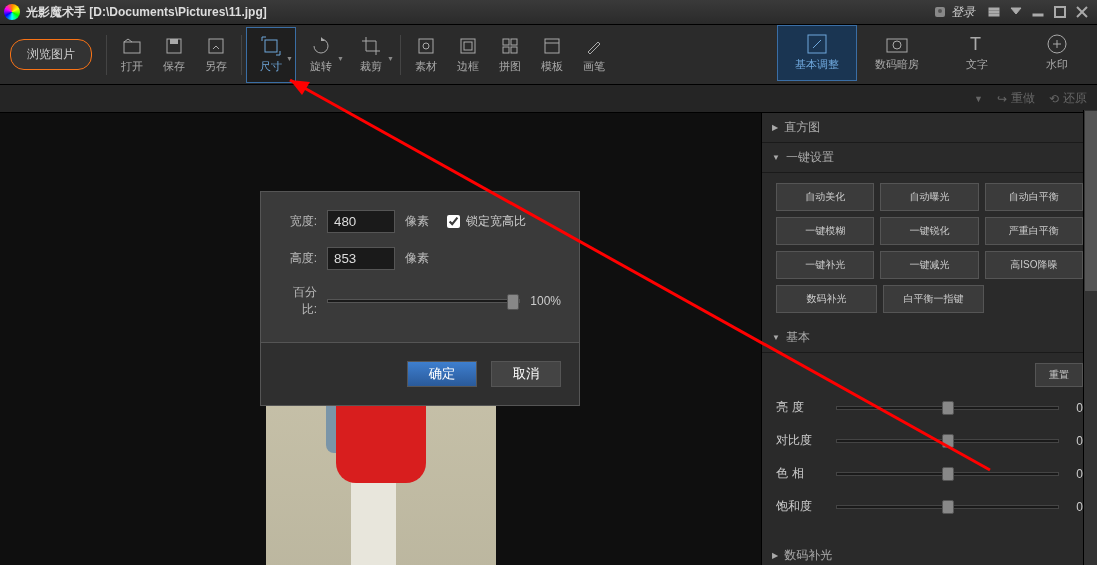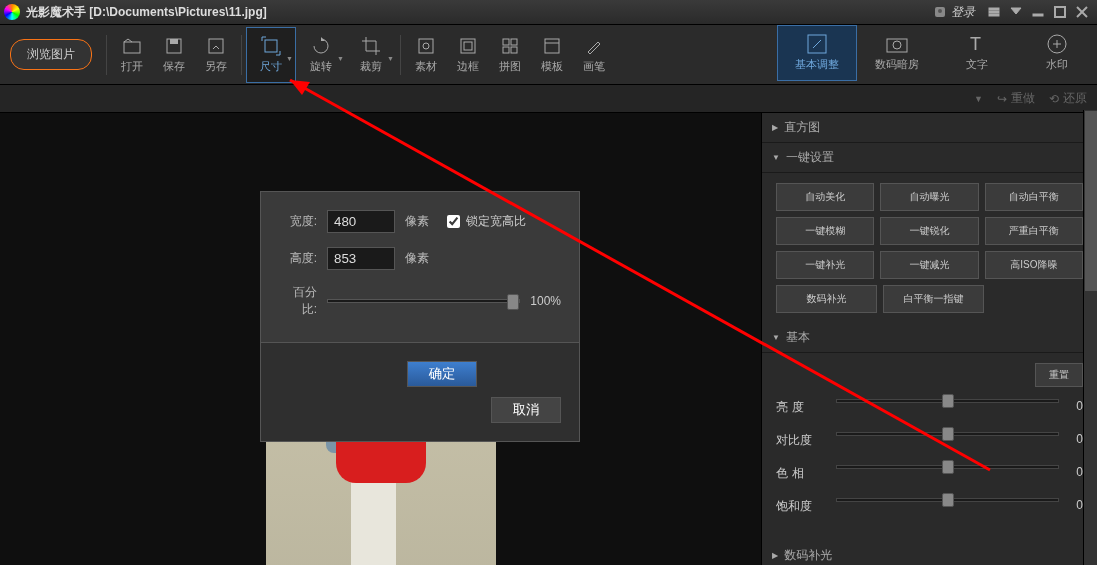--- a/index.html
+++ b/index.html
@@ -49,32 +49,32 @@
 .dlg-row input[type=text] { width: 68px; background: #1a1a1a; border: 1px solid #555; color: #ddd; padding: 3px 6px; }
 .dlg-row .unit { color: #bbb; width: 26px; }
 .lock { display: flex; align-items: center; gap: 6px; margin-left: 6px; }
 .lock input { accent-color: #fff; }
 .slider-row { display: flex; align-items: center; gap: 10px; }
 .slider-row .track { flex: 1; height: 4px; background: #1a1a1a; border: 1px solid #555; position: relative; }
 .slider-row .thumb { position: absolute; right: 0; top: -6px; width: 12px; height: 16px; background: #888; border: 1px solid #555; border-radius: 2px; }
 .dlg-btns { background: #2f2f2f; border-top: 1px solid #555; padding: 18px; display: flex; justify-content: flex-end; gap: 14px; }
 .dlg-btns button { width: 70px; height: 26px; border: 1px solid #555; cursor: pointer; color: #fff; }
 .btn-ok { background: linear-gradient(#3e7fcf, #2a5a9a); border-color: #2a5a9a; }
-.btn-cancel { background: #444; margin-top: 36px; }
+.btn-cancel { background: #444; }
 
 
 .right-panel { width: 336px; background: #2a2a2a; border-left: 1px solid #000; overflow-y: auto; }
 .acc-head { display: flex; align-items: center; gap: 6px; padding: 6px 10px; color: #aaa; border-bottom: 1px solid #1a1a1a; cursor: pointer; }
 .acc-head .tri { font-size: 8px; }
 .acc-body { padding: 10px 14px; }
 .btn-grid { display: grid; grid-template-columns: repeat(3, 1fr); gap: 6px; }
 .btn-grid.two { grid-template-columns: repeat(2, 1fr); margin-top: 6px; max-width: 208px; }
 .pill { background: #3b3b3b; border: 1px solid #555; color: #ccc; padding: 6px 4px; text-align: center; font-size: 10px; cursor: pointer; }
 .reset-row { display: flex; justify-content: flex-end; margin-bottom: 12px; }
-.slot { display: flex; align-items: flex-start; margin-bottom: 16px; gap: 8px; }
+.slot { display: flex; align-items: center; margin-bottom: 16px; gap: 8px; }
 .slot label { width: 52px; color: #ccc; font-size: 12px; letter-spacing: 4px; }
 .slot .track { flex: 1; height: 4px; background: #1a1a1a; border: 1px solid #444; position: relative; }
 .slot .thumb { position: absolute; left: 50%; top: -6px; width: 12px; height: 14px; background: #888; border-radius: 2px; transform: translateX(-50%); border:1px solid #555; }
 .slot .val { width: 16px; text-align: right; color: #ccc; }
 
 
 .arrow { position: absolute; left: 0; top: 0; pointer-events: none; z-index: 50; }
 
 
 .scroll-v { position: absolute; right: 0; top: 110px; width: 14px; bottom: 0; background: #333; border-left:1px solid #000;}

